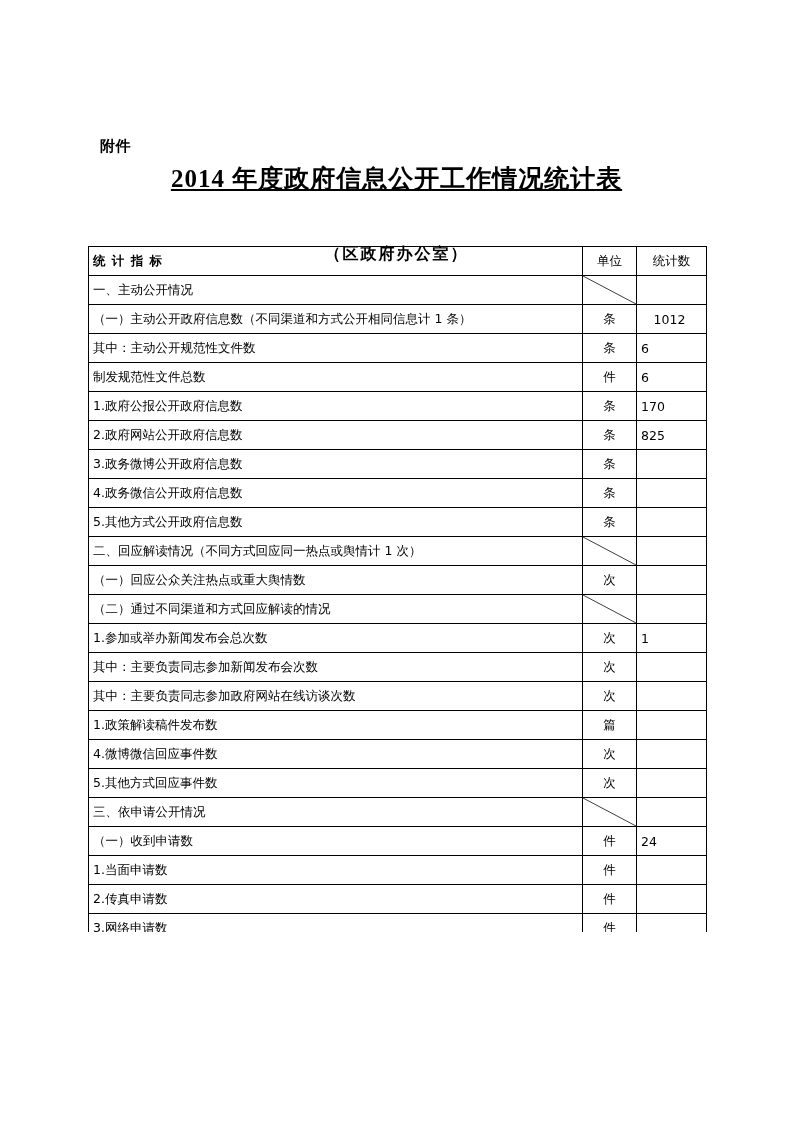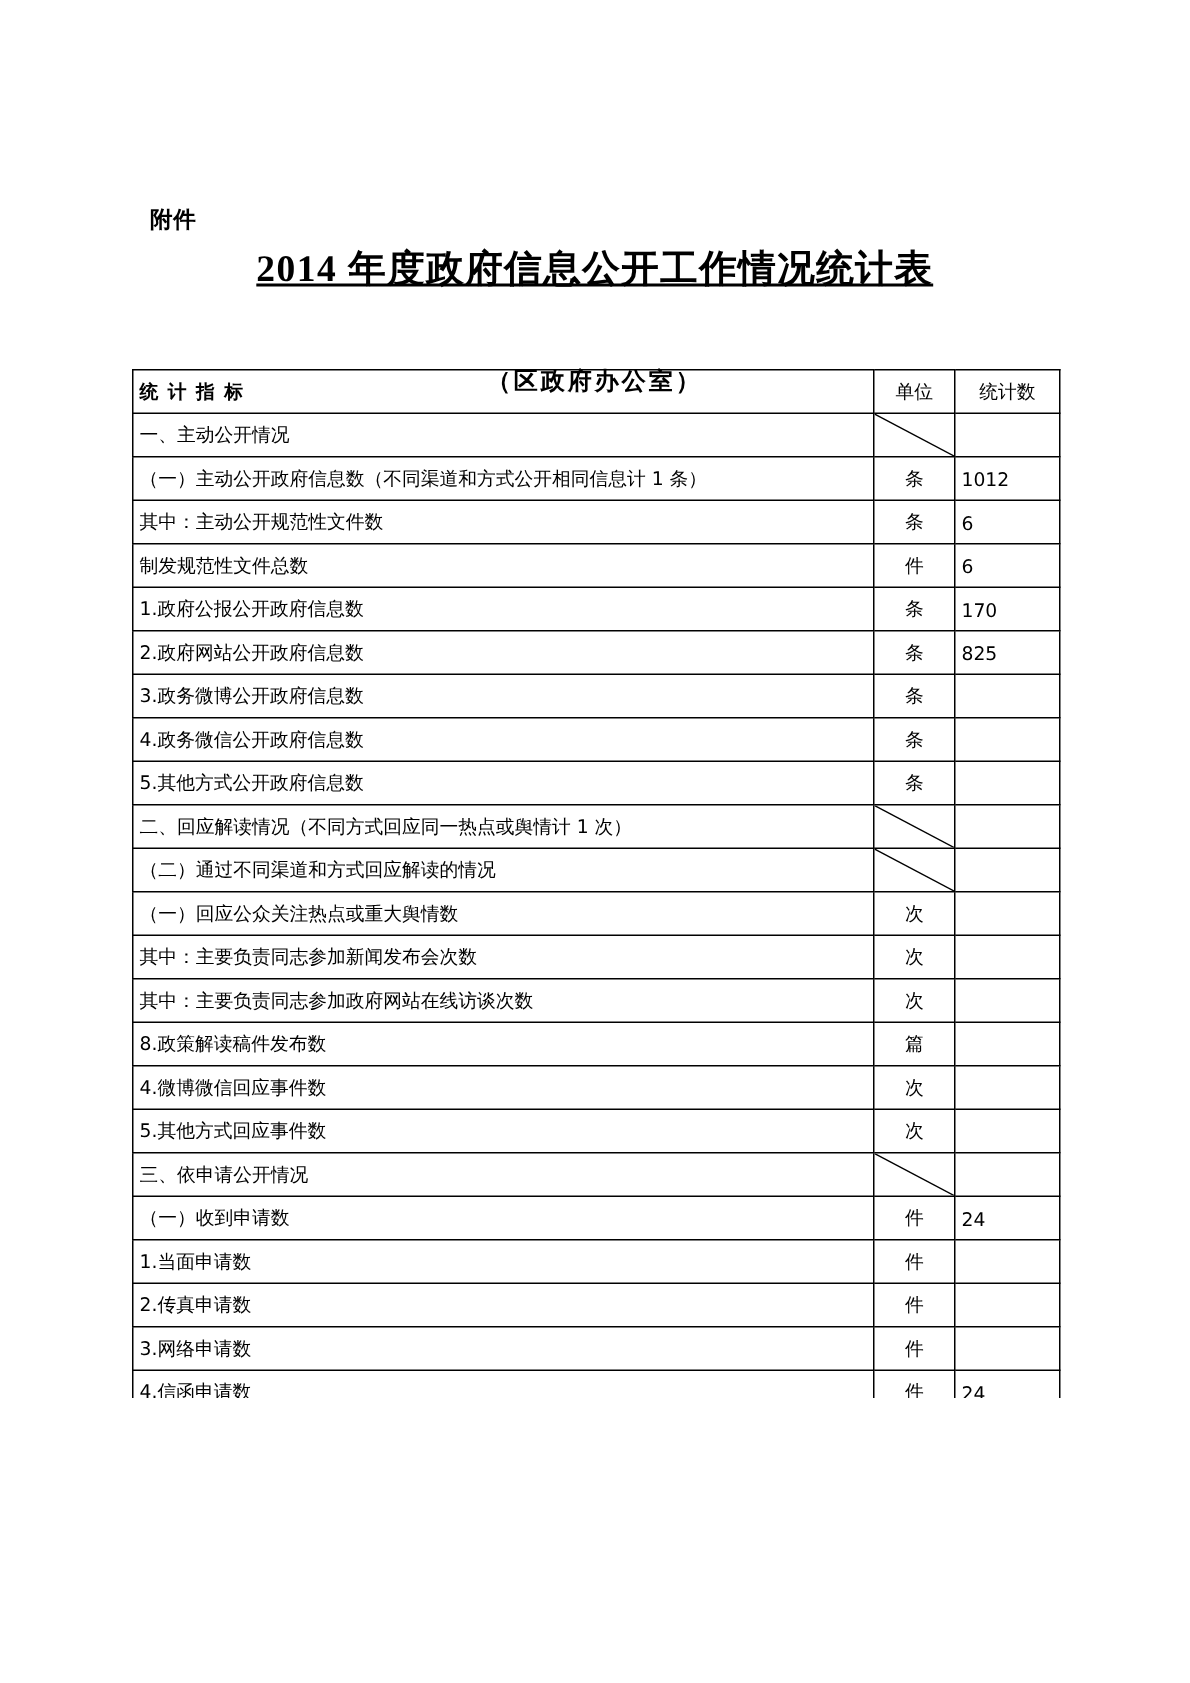--- a/index.html
+++ b/index.html
@@ -149,21 +149,21 @@
             <td class="slash">
               <svg viewBox="0 0 100 28" preserveAspectRatio="none">
                 <line x1="0" y1="0" x2="100" y2="28" stroke="#000" stroke-width="1"></line>
               </svg>
             </td>
             <td class="countcell"></td>
           </tr>
           <tr>
             <td class="lvl1">（一）主动公开政府信息数（不同渠道和方式公开相同信息计 1 条）</td>
             <td class="unitcell">条</td>
-            <td class="countcell" style="text-align: left; padding-right: 8px;">1012</td>
+            <td class="countcell" style="text-align: center; padding-right: 8px;">1012</td>
           </tr>
           <tr>
             <td class="lvl2">其中：主动公开规范性文件数</td>
             <td class="unitcell">条</td>
             <td class="countcell">6</td>
           </tr>
           <tr>
             <td class="lvl3">制发规范性文件总数</td>
             <td class="unitcell">件</td>
             <td class="countcell">6</td>
@@ -196,45 +196,50 @@
           <tr>
             <td class="lvl0">二、回应解读情况（不同方式回应同一热点或舆情计 1 次）</td>
             <td class="slash">
               <svg viewBox="0 0 100 28" preserveAspectRatio="none">
                 <line x1="0" y1="0" x2="100" y2="28" stroke="#000" stroke-width="1"></line>
               </svg>
             </td>
             <td class="countcell"></td>
           </tr>
           <tr>
+            <td class="lvl1">（一）回应公众关注热点或重大舆情数</td>
+            <td class="unitcell">次</td>
+            <td class="countcell"></td>
+          </tr>
+          <tr>
             <td class="lvl1">（二）通过不同渠道和方式回应解读的情况</td>
             <td class="slash">
               <svg viewBox="0 0 100 28" preserveAspectRatio="none">
                 <line x1="0" y1="0" x2="100" y2="28" stroke="#000" stroke-width="1"></line>
               </svg>
             </td>
             <td class="countcell"></td>
           </tr>
           <tr>
-            <td class="lvl1">（一）回应公众关注热点或重大舆情数</td>
-            <td class="unitcell">次</td>
-            <td class="countcell"></td>
+            <td class="lvl2">1.参加或举办新闻发布会总次数</td>
+            <td class="unitcell">次</td>
+            <td class="countcell">1</td>
           </tr>
           <tr>
             <td class="lvl3">其中：主要负责同志参加新闻发布会次数</td>
             <td class="unitcell">次</td>
             <td class="countcell"></td>
           </tr>
           <tr>
             <td class="lvl3">其中：主要负责同志参加政府网站在线访谈次数</td>
             <td class="unitcell">次</td>
             <td class="countcell"></td>
           </tr>
           <tr>
-            <td class="lvl2">8.政策解读稿件发布数</td>
+            <td class="lvl2">1.政策解读稿件发布数</td>
             <td class="unitcell">篇</td>
             <td class="countcell"></td>
           </tr>
           <tr>
             <td class="lvl2">4.微博微信回应事件数</td>
             <td class="unitcell">次</td>
             <td class="countcell"></td>
           </tr>
           <tr>
             <td class="lvl2">5.其他方式回应事件数</td>

